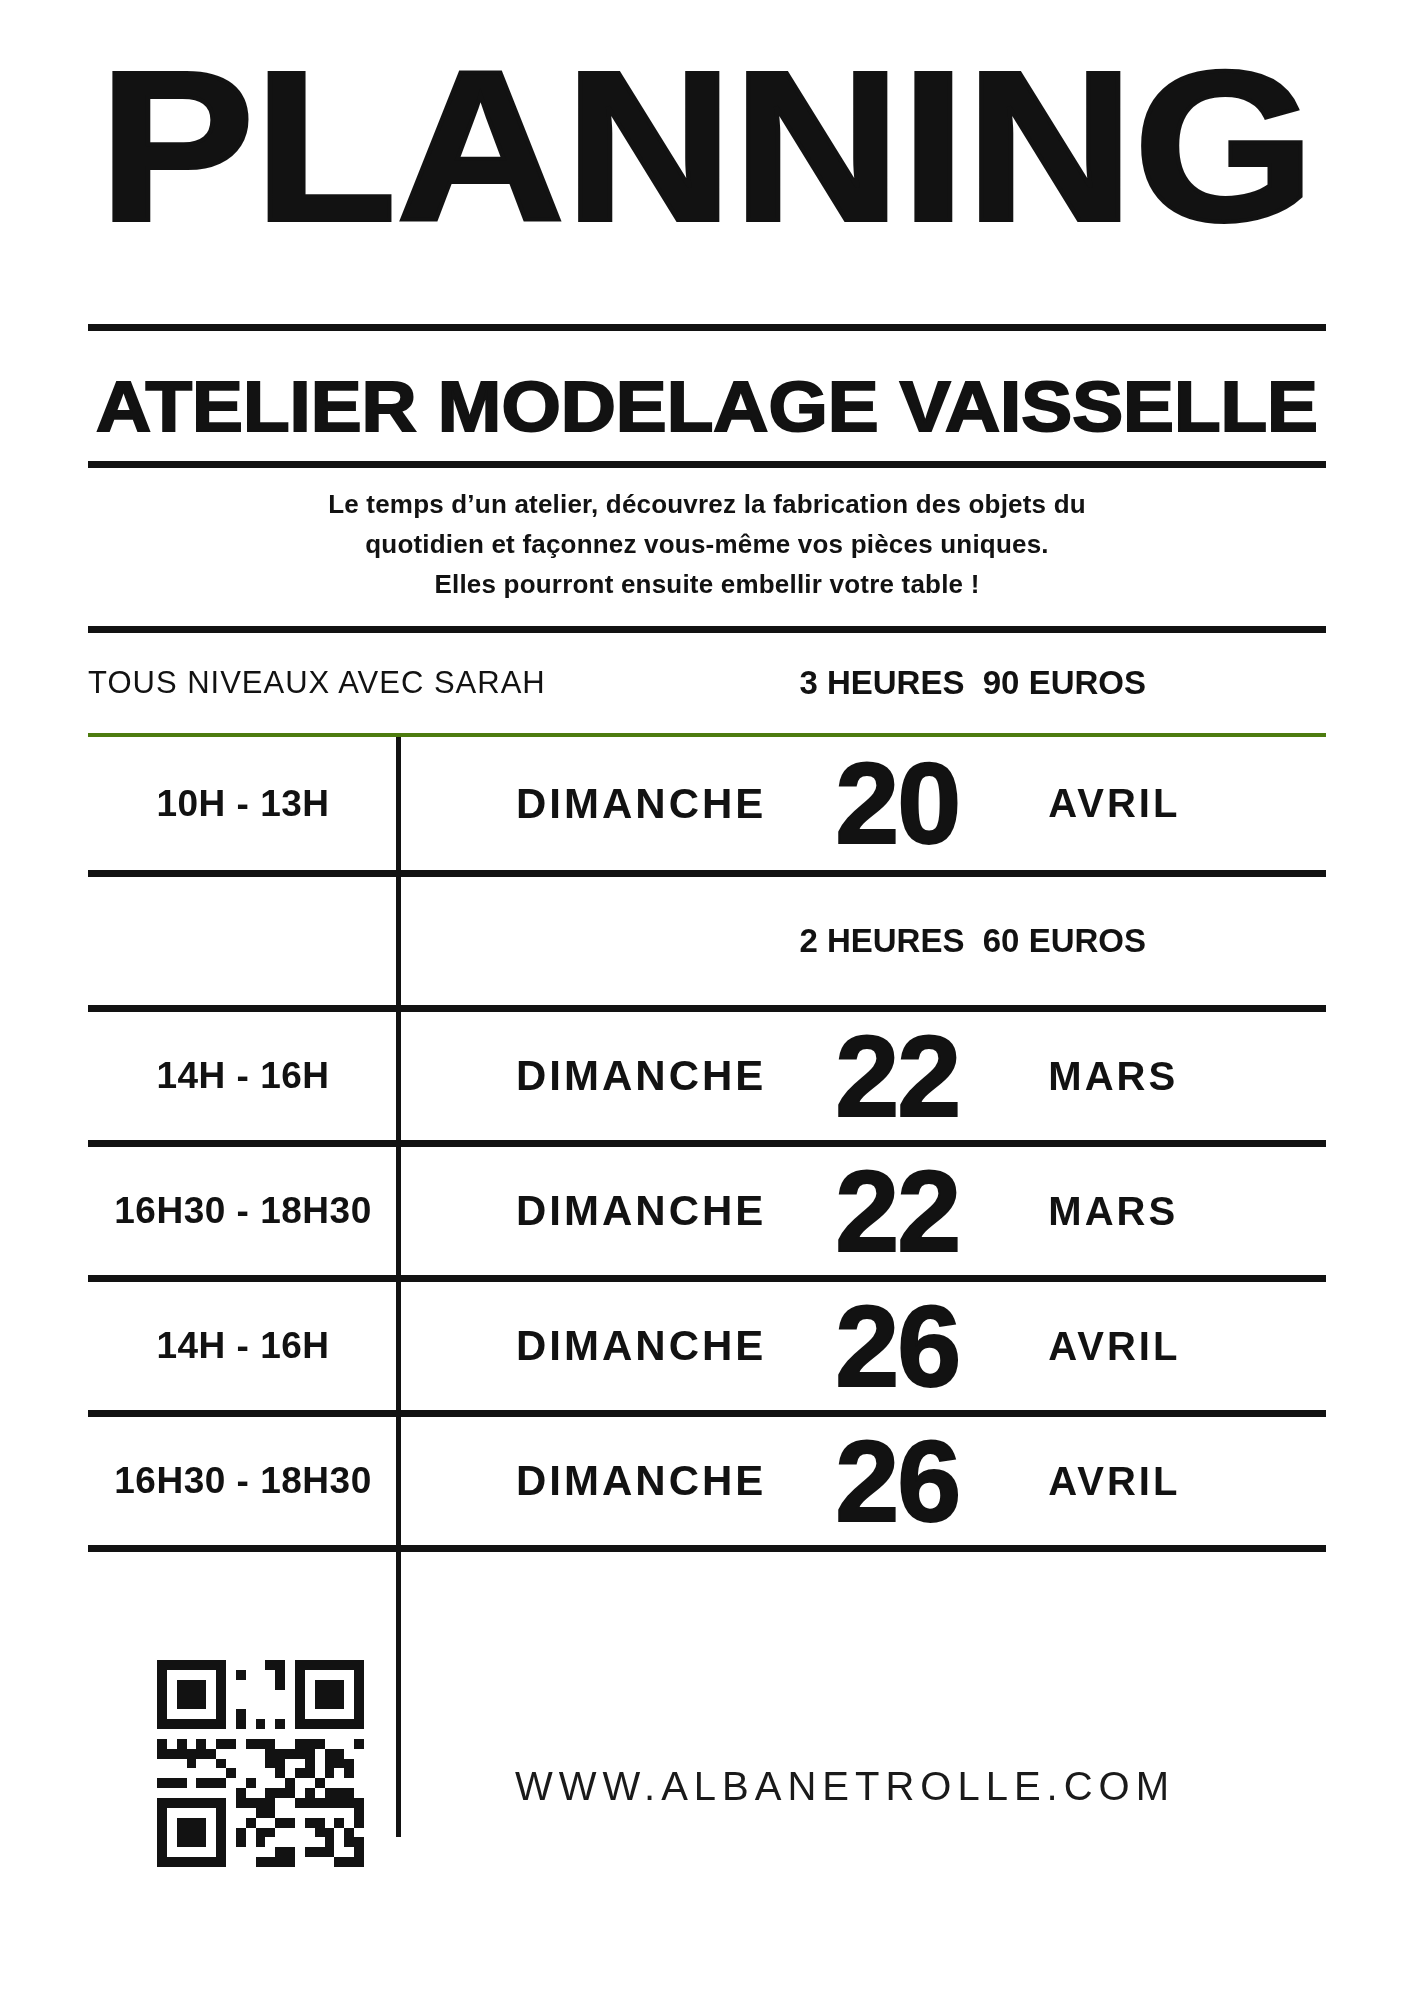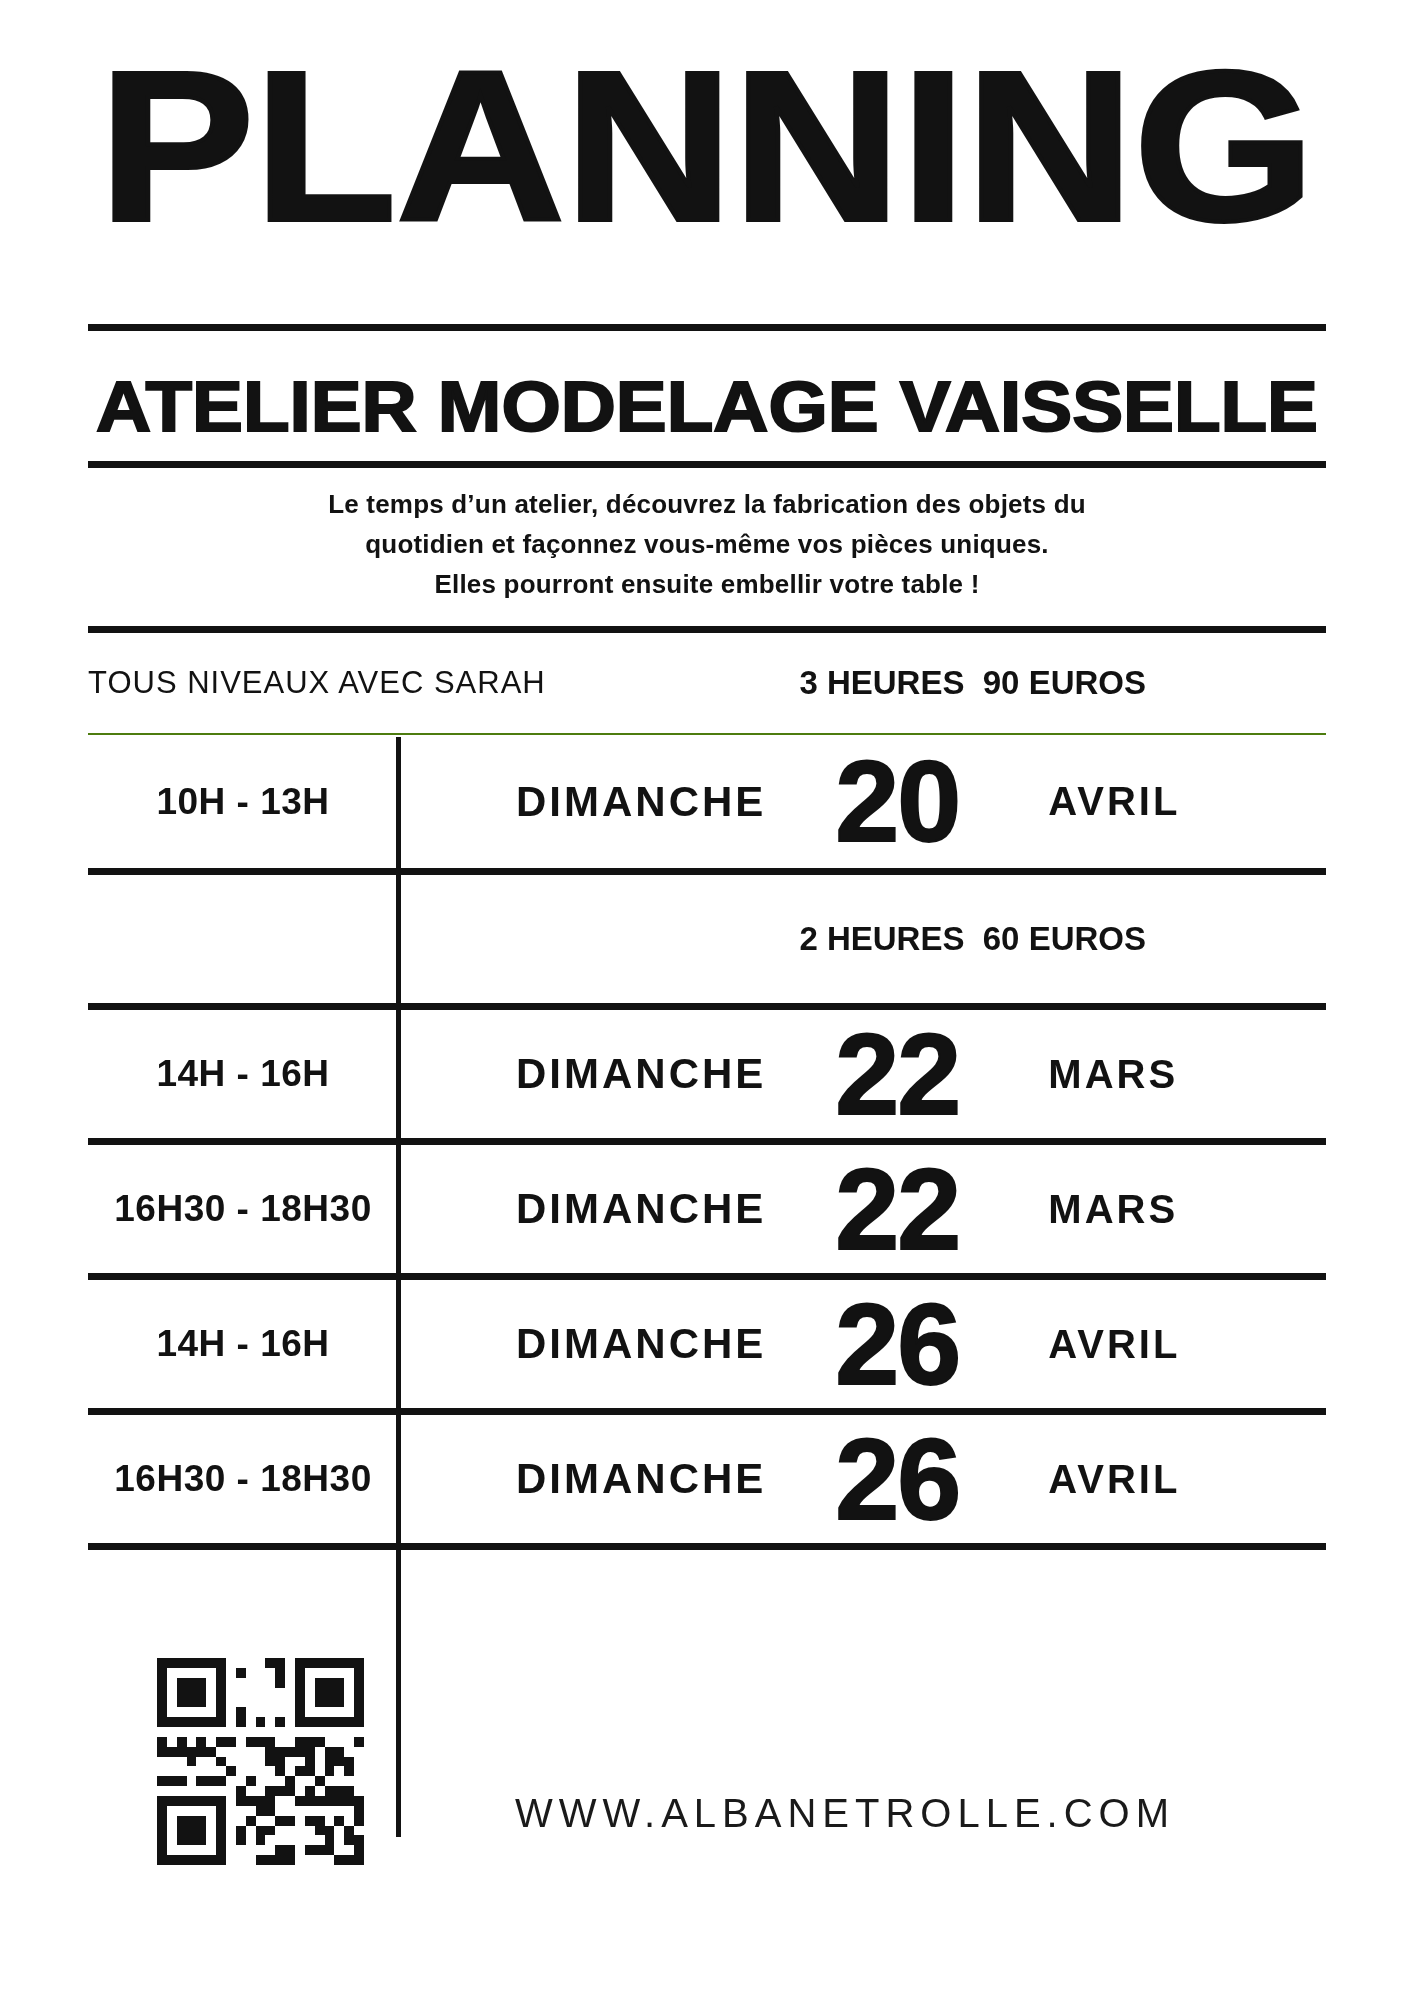--- a/index.html
+++ b/index.html
@@ -13,33 +13,33 @@
   svg text{font-family:"Liberation Sans",sans-serif;fill:#121212;}
   .rule{height:7px;background:#121212;}
   .rule-1{margin-top:86px;}
   .rule-2{margin-top:16px;}
   .rule-3{margin-top:22px;}
   .description{margin-top:16px;text-align:center;font-size:26px;font-weight:bold;
     line-height:40px;letter-spacing:0.2px;white-space:nowrap;}
   .info-row{height:100px;display:flex;align-items:center;justify-content:space-between;}
   .info-left{font-size:31px;font-weight:normal;letter-spacing:1px;}
   .info-right{font-size:33px;font-weight:bold;margin-right:180px;white-space:pre;}
-  .table{border-top:2px solid #4d7c0f;}
+  .table{border-top:4px solid #4d7c0f;}
   .trow{display:flex;height:128px;border-bottom:7px solid #121212;}
   .trow-first{height:133px;}
   .cell-time{width:310px;display:flex;align-items:center;justify-content:center;
     font-size:37px;font-weight:bold;letter-spacing:0.5px;}
   .cell-day{flex:1;display:flex;align-items:center;padding-left:118px;gap:16px;}
   .day{font-size:42px;font-weight:bold;letter-spacing:3px;}
   .date{width:150px;text-align:center;margin-left:40px;font-size:115px;font-weight:bold;
     line-height:1;letter-spacing:-2px;-webkit-text-stroke:2px #121212;}
   .month{font-size:40px;font-weight:bold;letter-spacing:3px;margin-left:60px;}
   .cell-note{flex:1;display:flex;align-items:center;justify-content:flex-end;
     padding-right:180px;font-size:33px;font-weight:bold;white-space:pre;}
-  .footer{display:flex;align-items:center;}
+  .footer{display:flex;align-items:flex-start;}
   .qr{margin:108px 0 0 69px;width:207px;height:207px;}
   .site{flex:1;text-align:center;margin-top:212px;font-size:40px;font-weight:normal;
     letter-spacing:6px;color:#1a1a1a;}
   .vline{position:absolute;left:396px;top:737px;width:5px;height:1100px;background:#121212;}
 </style>
 </head>
 <body>
 
 <div class="page">
   <div class="content">

